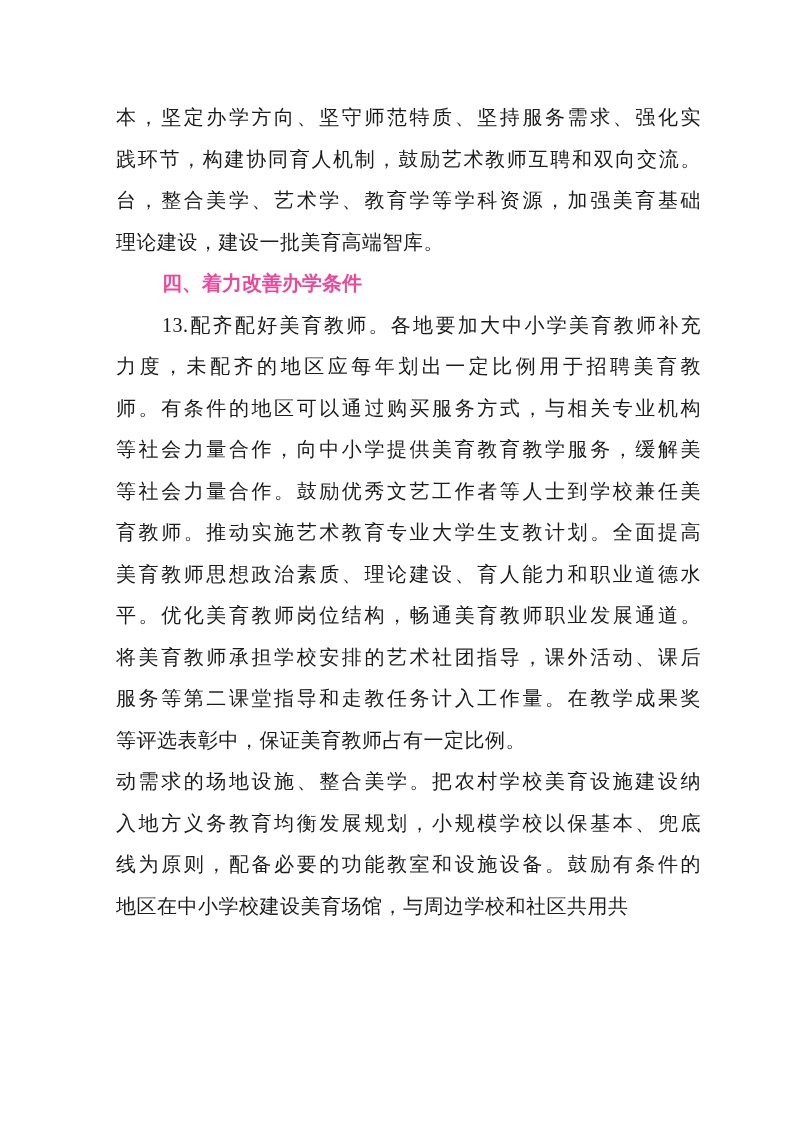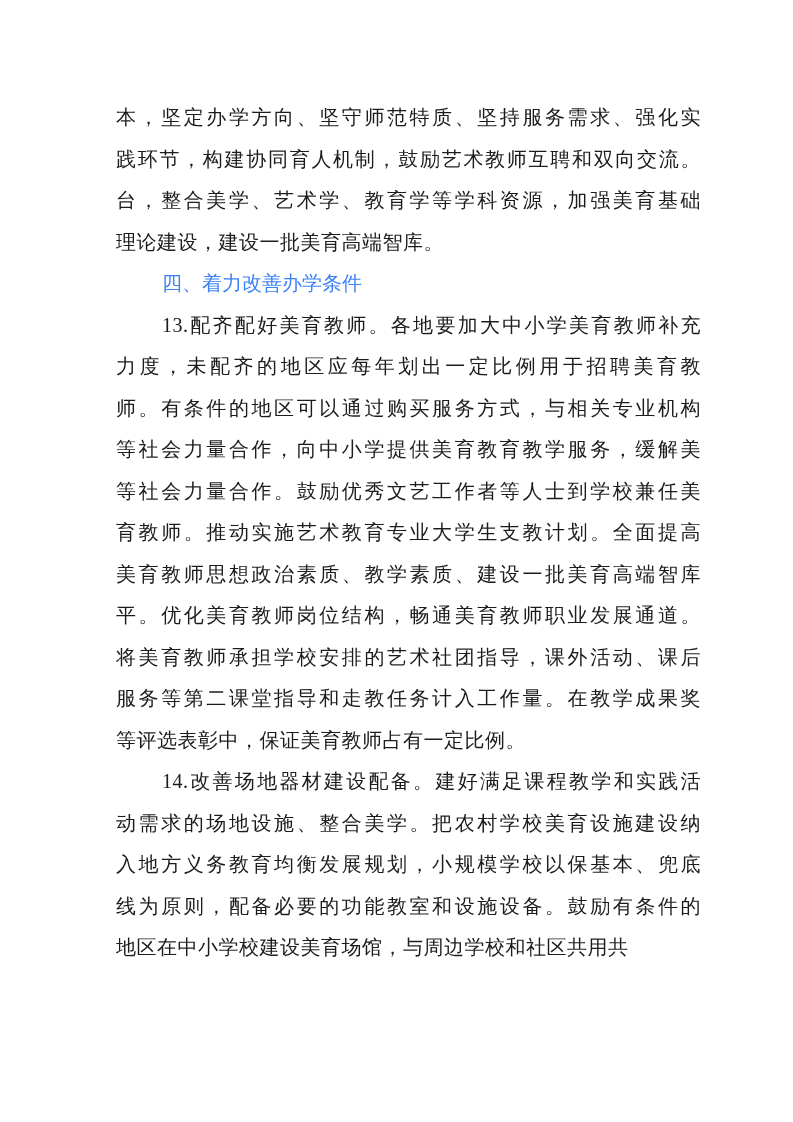--- a/index.html
+++ b/index.html
@@ -32,23 +32,23 @@
   }
   .line.last {
     text-align-last: left;
   }
   .line.indent {
     text-indent: 46px;
   }
   .heading {
     line-height: 41.5px;
     height: 41.5px;
-    font-weight: normal;
+    font-weight: bold;
     text-indent: 46px;
-    color: #3b82f6;
+    color: #ec4899;
     white-space: nowrap;
   }
 </style>
 </head>
 <body>
 
 <div class="page">
   <div class="content">
       <div class="paragraph">
         <div class="line">本，坚定办学方向、坚守师范特质、坚持服务需求、强化实</div>
@@ -57,27 +57,26 @@
         <div class="line last">理论建设，建设一批美育高端智库。</div>
       </div>
       <div class="heading">四、着力改善办学条件</div>
       <div class="paragraph">
         <div class="line indent">13.配齐配好美育教师。各地要加大中小学美育教师补充</div>
         <div class="line">力度，未配齐的地区应每年划出一定比例用于招聘美育教</div>
         <div class="line">师。有条件的地区可以通过购买服务方式，与相关专业机构</div>
         <div class="line">等社会力量合作，向中小学提供美育教育教学服务，缓解美</div>
         <div class="line">等社会力量合作。鼓励优秀文艺工作者等人士到学校兼任美</div>
         <div class="line">育教师。推动实施艺术教育专业大学生支教计划。全面提高</div>
-        <div class="line">美育教师思想政治素质、教学素质、建设一批美育高端智库</div>
+        <div class="line">美育教师思想政治素质、理论建设、育人能力和职业道德水</div>
         <div class="line">平。优化美育教师岗位结构，畅通美育教师职业发展通道。</div>
         <div class="line">将美育教师承担学校安排的艺术社团指导，课外活动、课后</div>
         <div class="line">服务等第二课堂指导和走教任务计入工作量。在教学成果奖</div>
         <div class="line last">等评选表彰中，保证美育教师占有一定比例。</div>
       </div>
       <div class="paragraph">
-        <div class="line indent">14.改善场地器材建设配备。建好满足课程教学和实践活</div>
         <div class="line">动需求的场地设施、整合美学。把农村学校美育设施建设纳</div>
         <div class="line">入地方义务教育均衡发展规划，小规模学校以保基本、兜底</div>
         <div class="line">线为原则，配备必要的功能教室和设施设备。鼓励有条件的</div>
         <div class="line last">地区在中小学校建设美育场馆，与周边学校和社区共用共</div>
       </div>
     </div>
 </div>
 
 </body></html>

